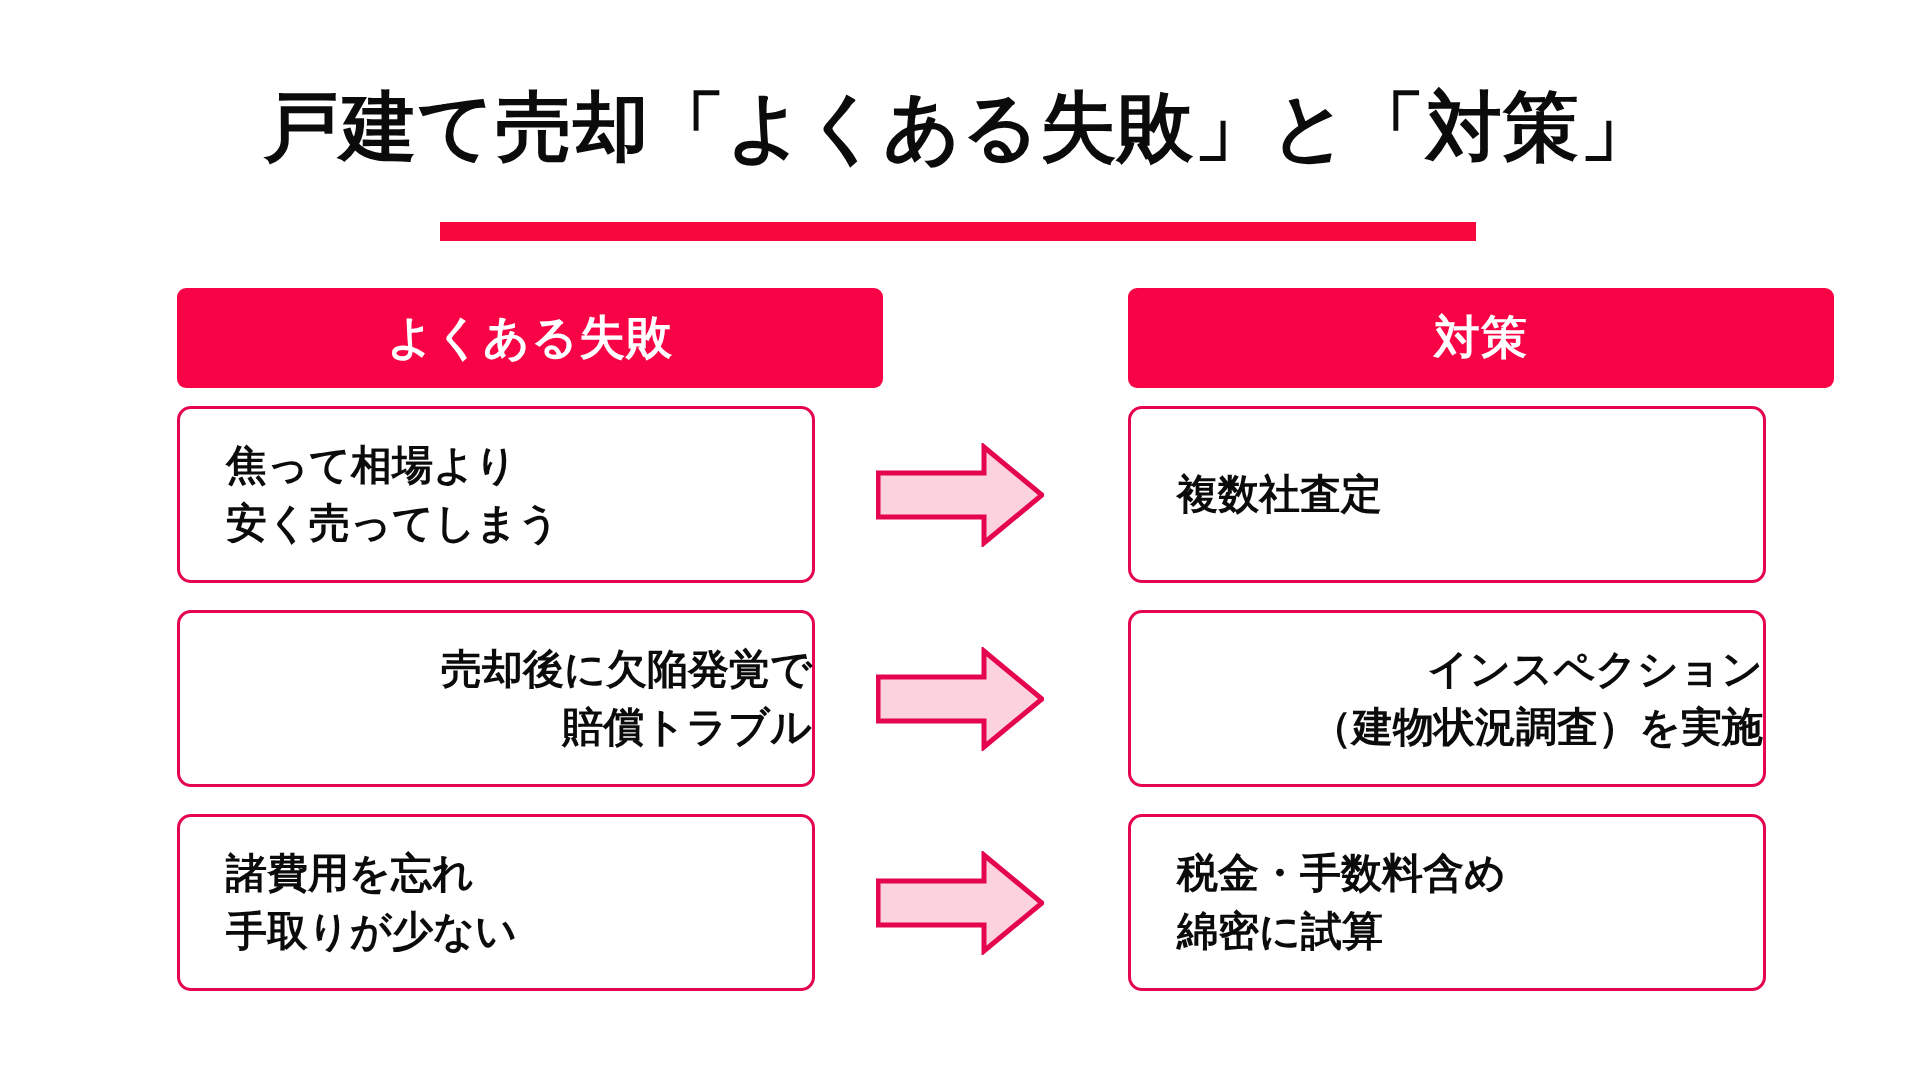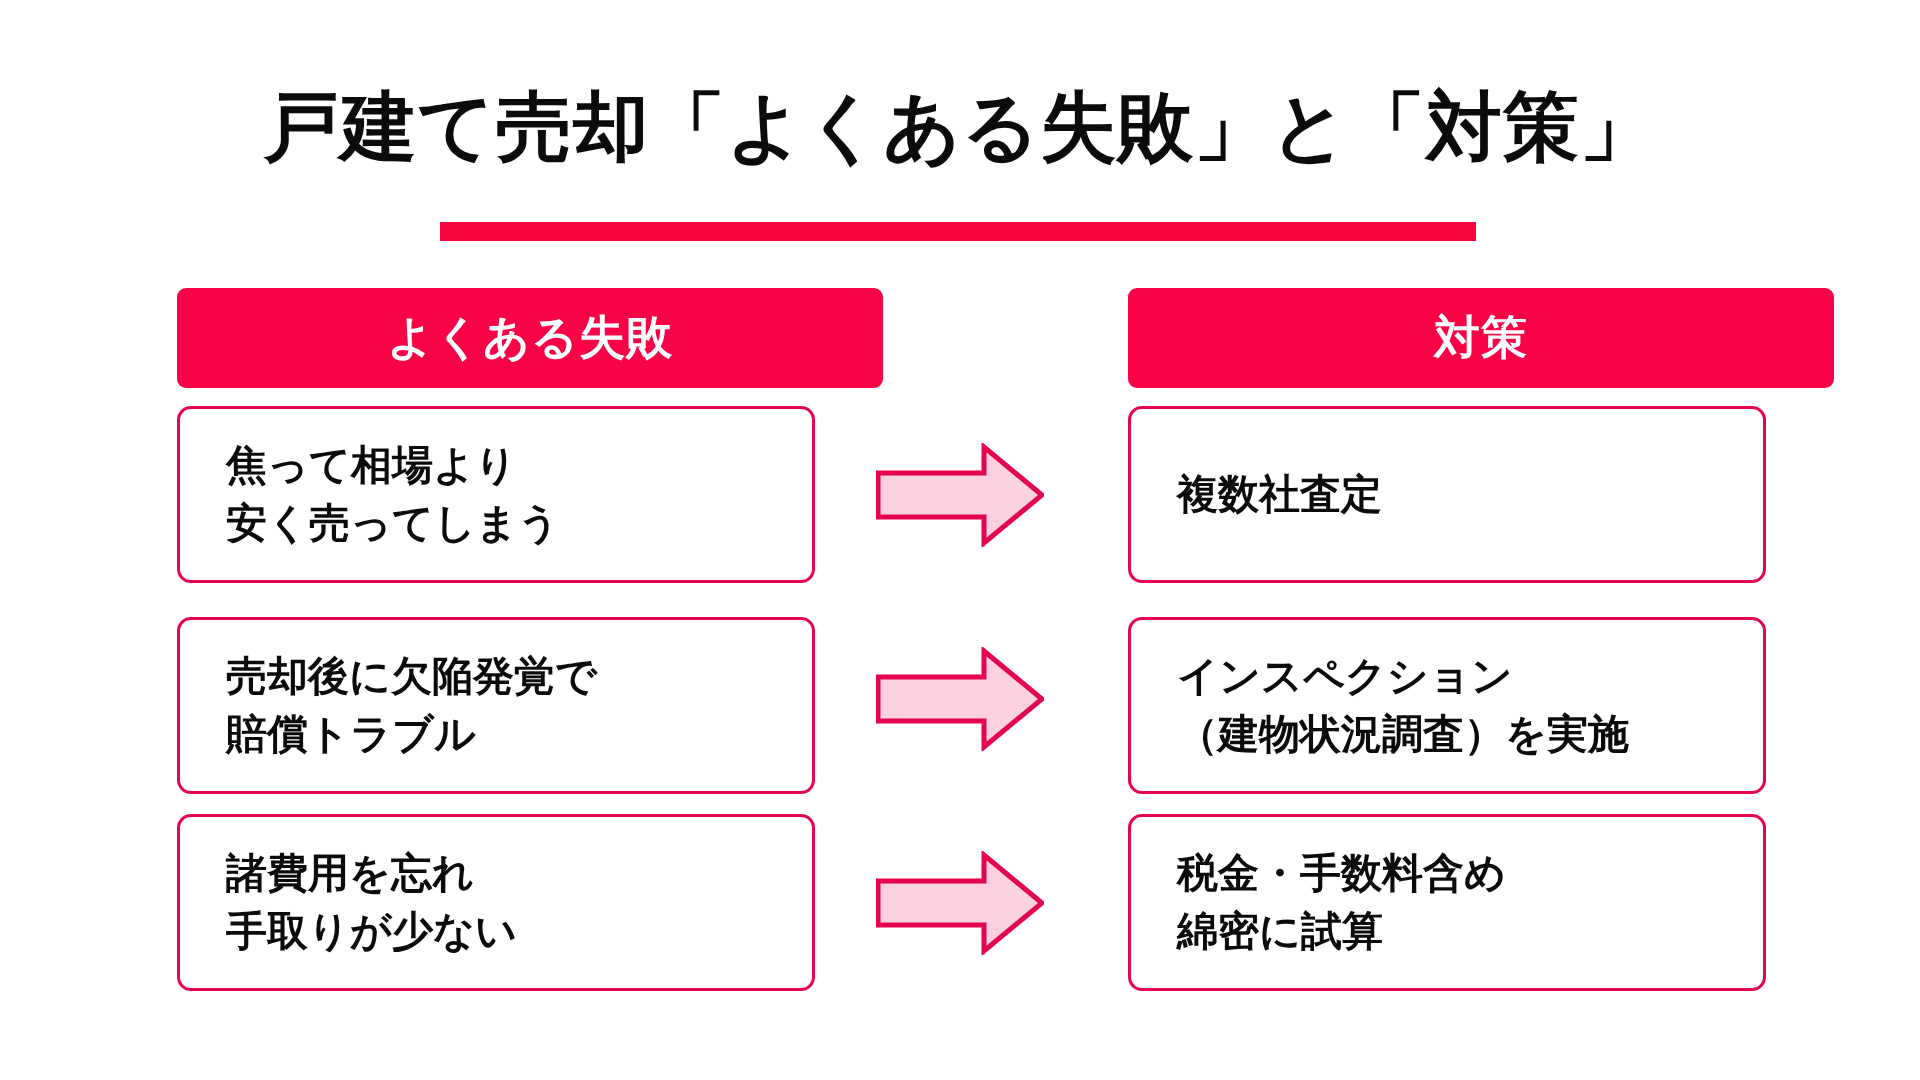--- a/index.html
+++ b/index.html
@@ -77,21 +77,21 @@
     box-sizing: border-box;
     border: 3px solid #e4054e;
     border-radius: 14px;
     background: #ffffff;
     display: flex;
     flex-direction: column;
     justify-content: center;
     padding: 0 0 0 46px;
   }
   .card-r1 { top: 118px; }
-  .card-r2 { top: 329px; }
+  .card-r2 { top: 322px; text-align: right; }
   .card-r3 { top: 526px; }
 
   .card-line {
     font-size: 41px;
     font-weight: 700;
     color: #0b0b0b;
     line-height: 1.40;
     white-space: nowrap;
   }
 

